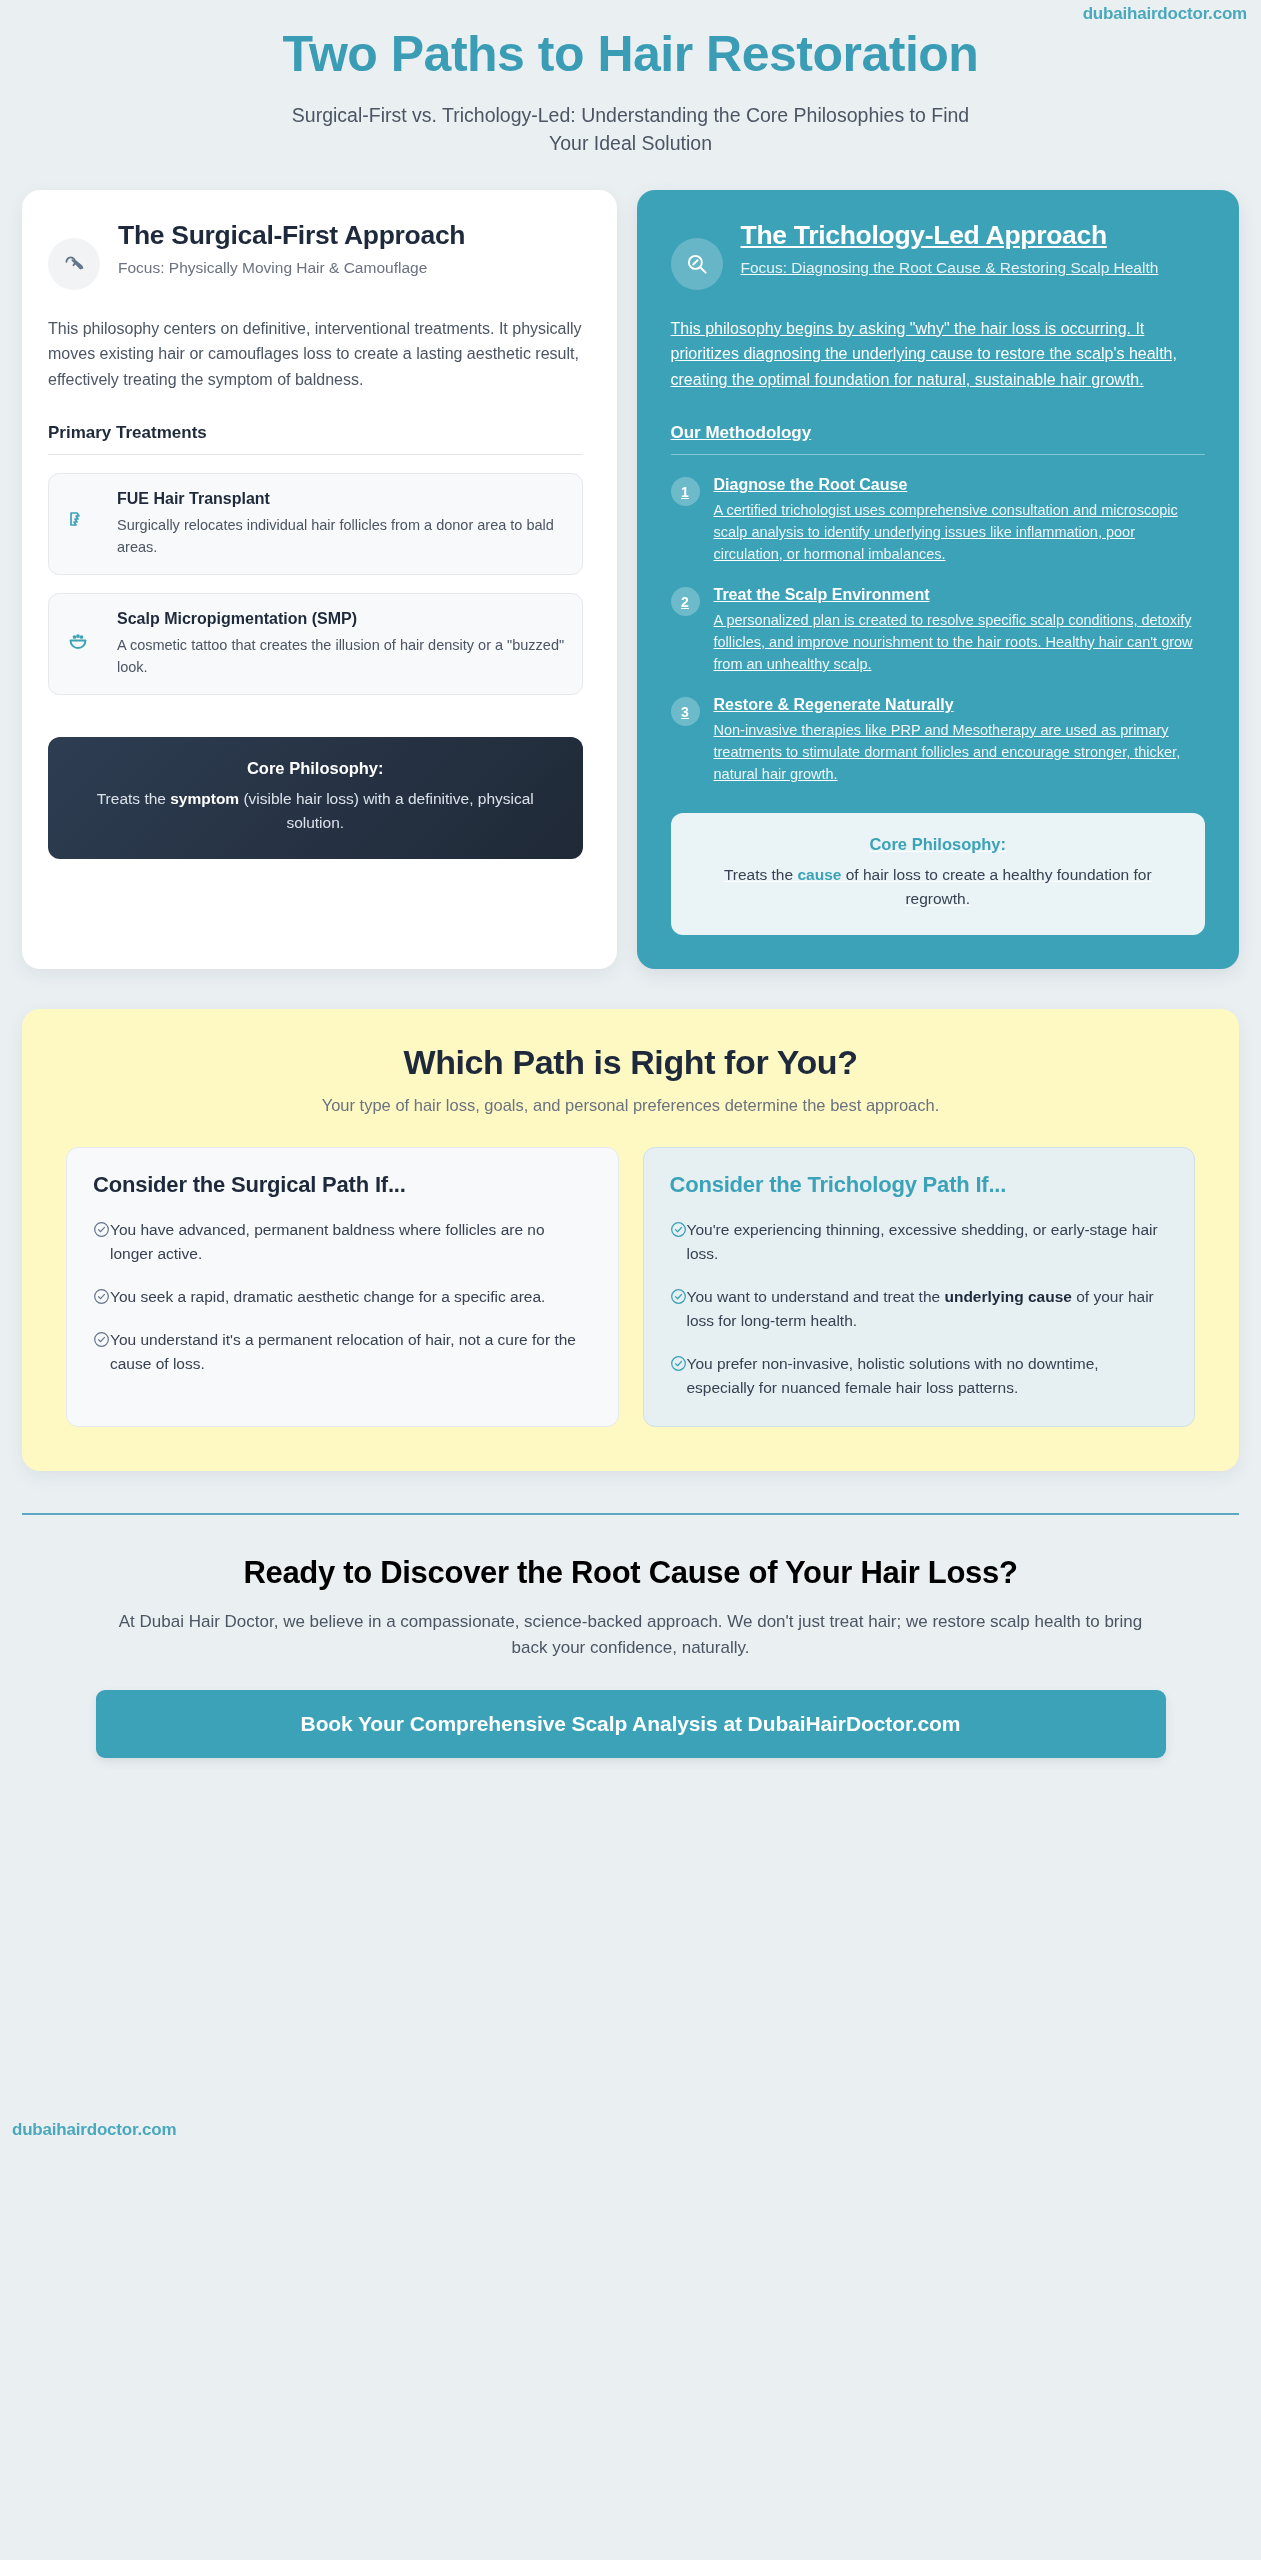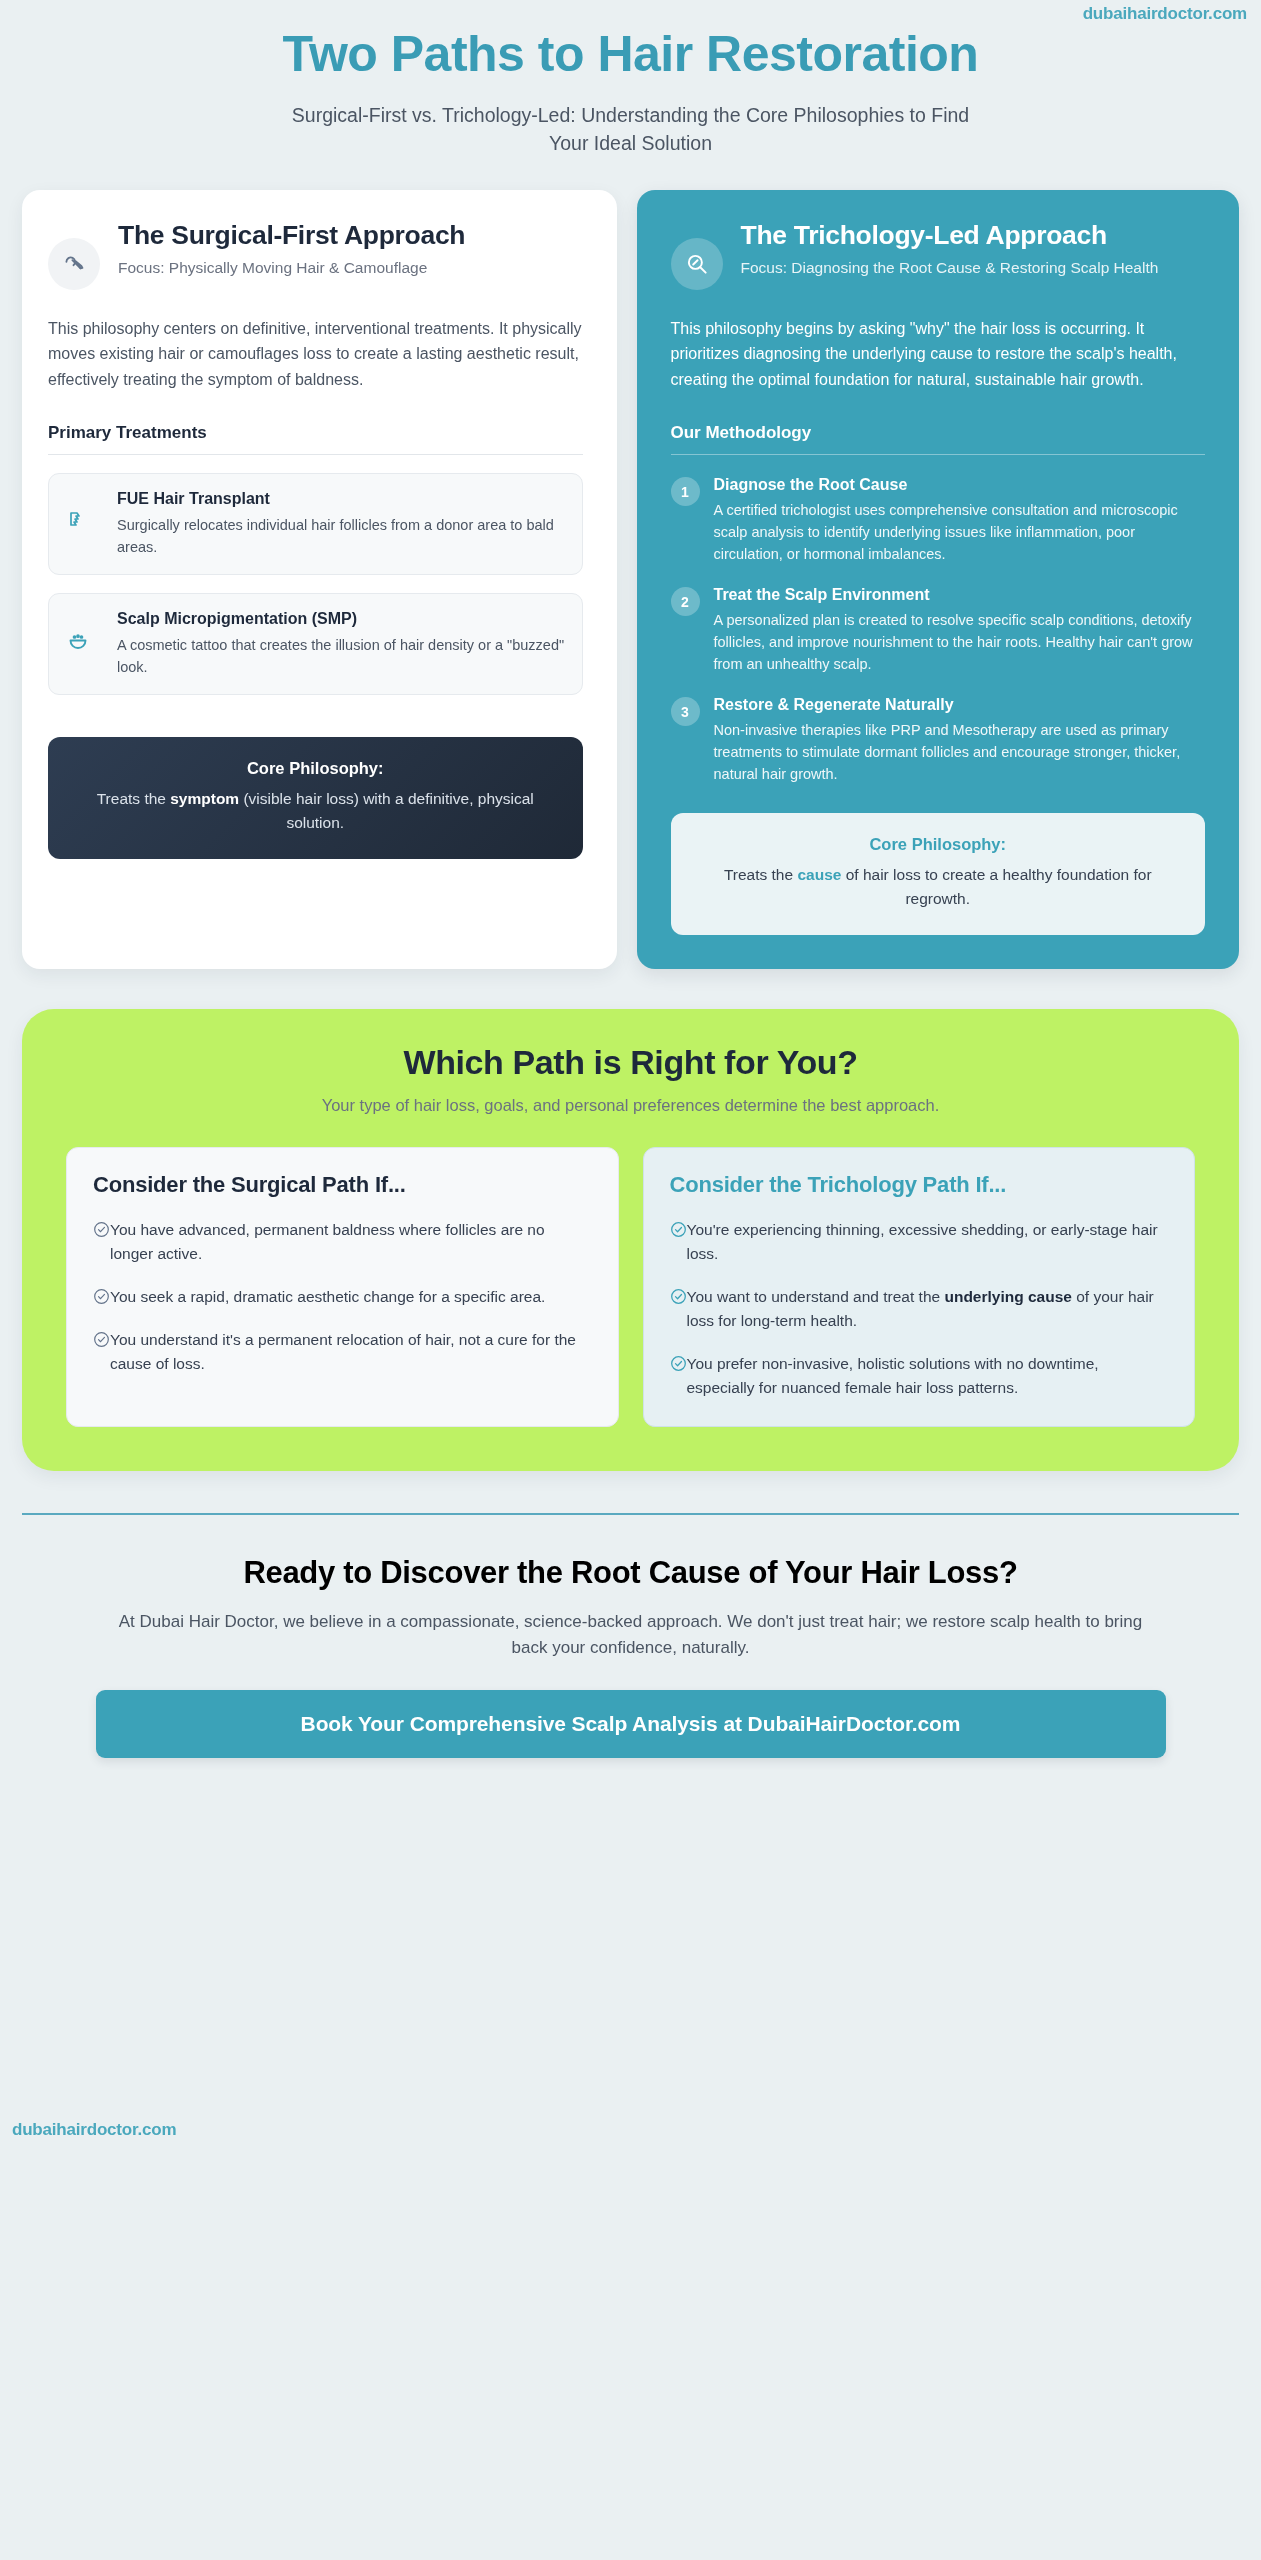--- a/index.html
+++ b/index.html
@@ -77,20 +77,21 @@
   .card-left {
     background: #ffffff;
     box-shadow: 0 6px 18px rgba(30,41,59,0.07);
     padding: 30px 34px 34px 26px;
   }
   .card-right {
     background: #3ba2b8;
     box-shadow: 0 6px 18px rgba(30,41,59,0.10);
     padding: 30px 34px 34px 34px;
     color: #ffffff;
+    text-decoration: underline;
   }
 
   .card-head {
     display: flex;
     align-items: flex-start;
     gap: 18px;
   }
   .icon-circle {
     flex: 0 0 auto;
     width: 52px;
@@ -236,22 +237,22 @@
     line-height: 1.55;
   }
   .philosophy-dark .phil-body { color: #dbe2ea; }
   .philosophy-light .phil-body { color: #374151; }
   .philosophy-dark .phil-body b { color: #ffffff; font-weight: 700; }
   .philosophy-light .phil-body b { color: #3ba2b8; font-weight: 700; }
 
   
   .which-panel {
     margin: 40px 22px 0 22px;
-    background: #bef264;
-    border-radius: 32px;
+    background: #fef9c3;
+    border-radius: 18px;
     box-shadow: 0 6px 18px rgba(30,41,59,0.07);
     padding: 34px 44px 44px 44px;
   }
   .which-title {
     text-align: center;
     font-size: 34px;
     font-weight: 700;
     color: #1e293b;
     letter-spacing: -0.4px;
   }

